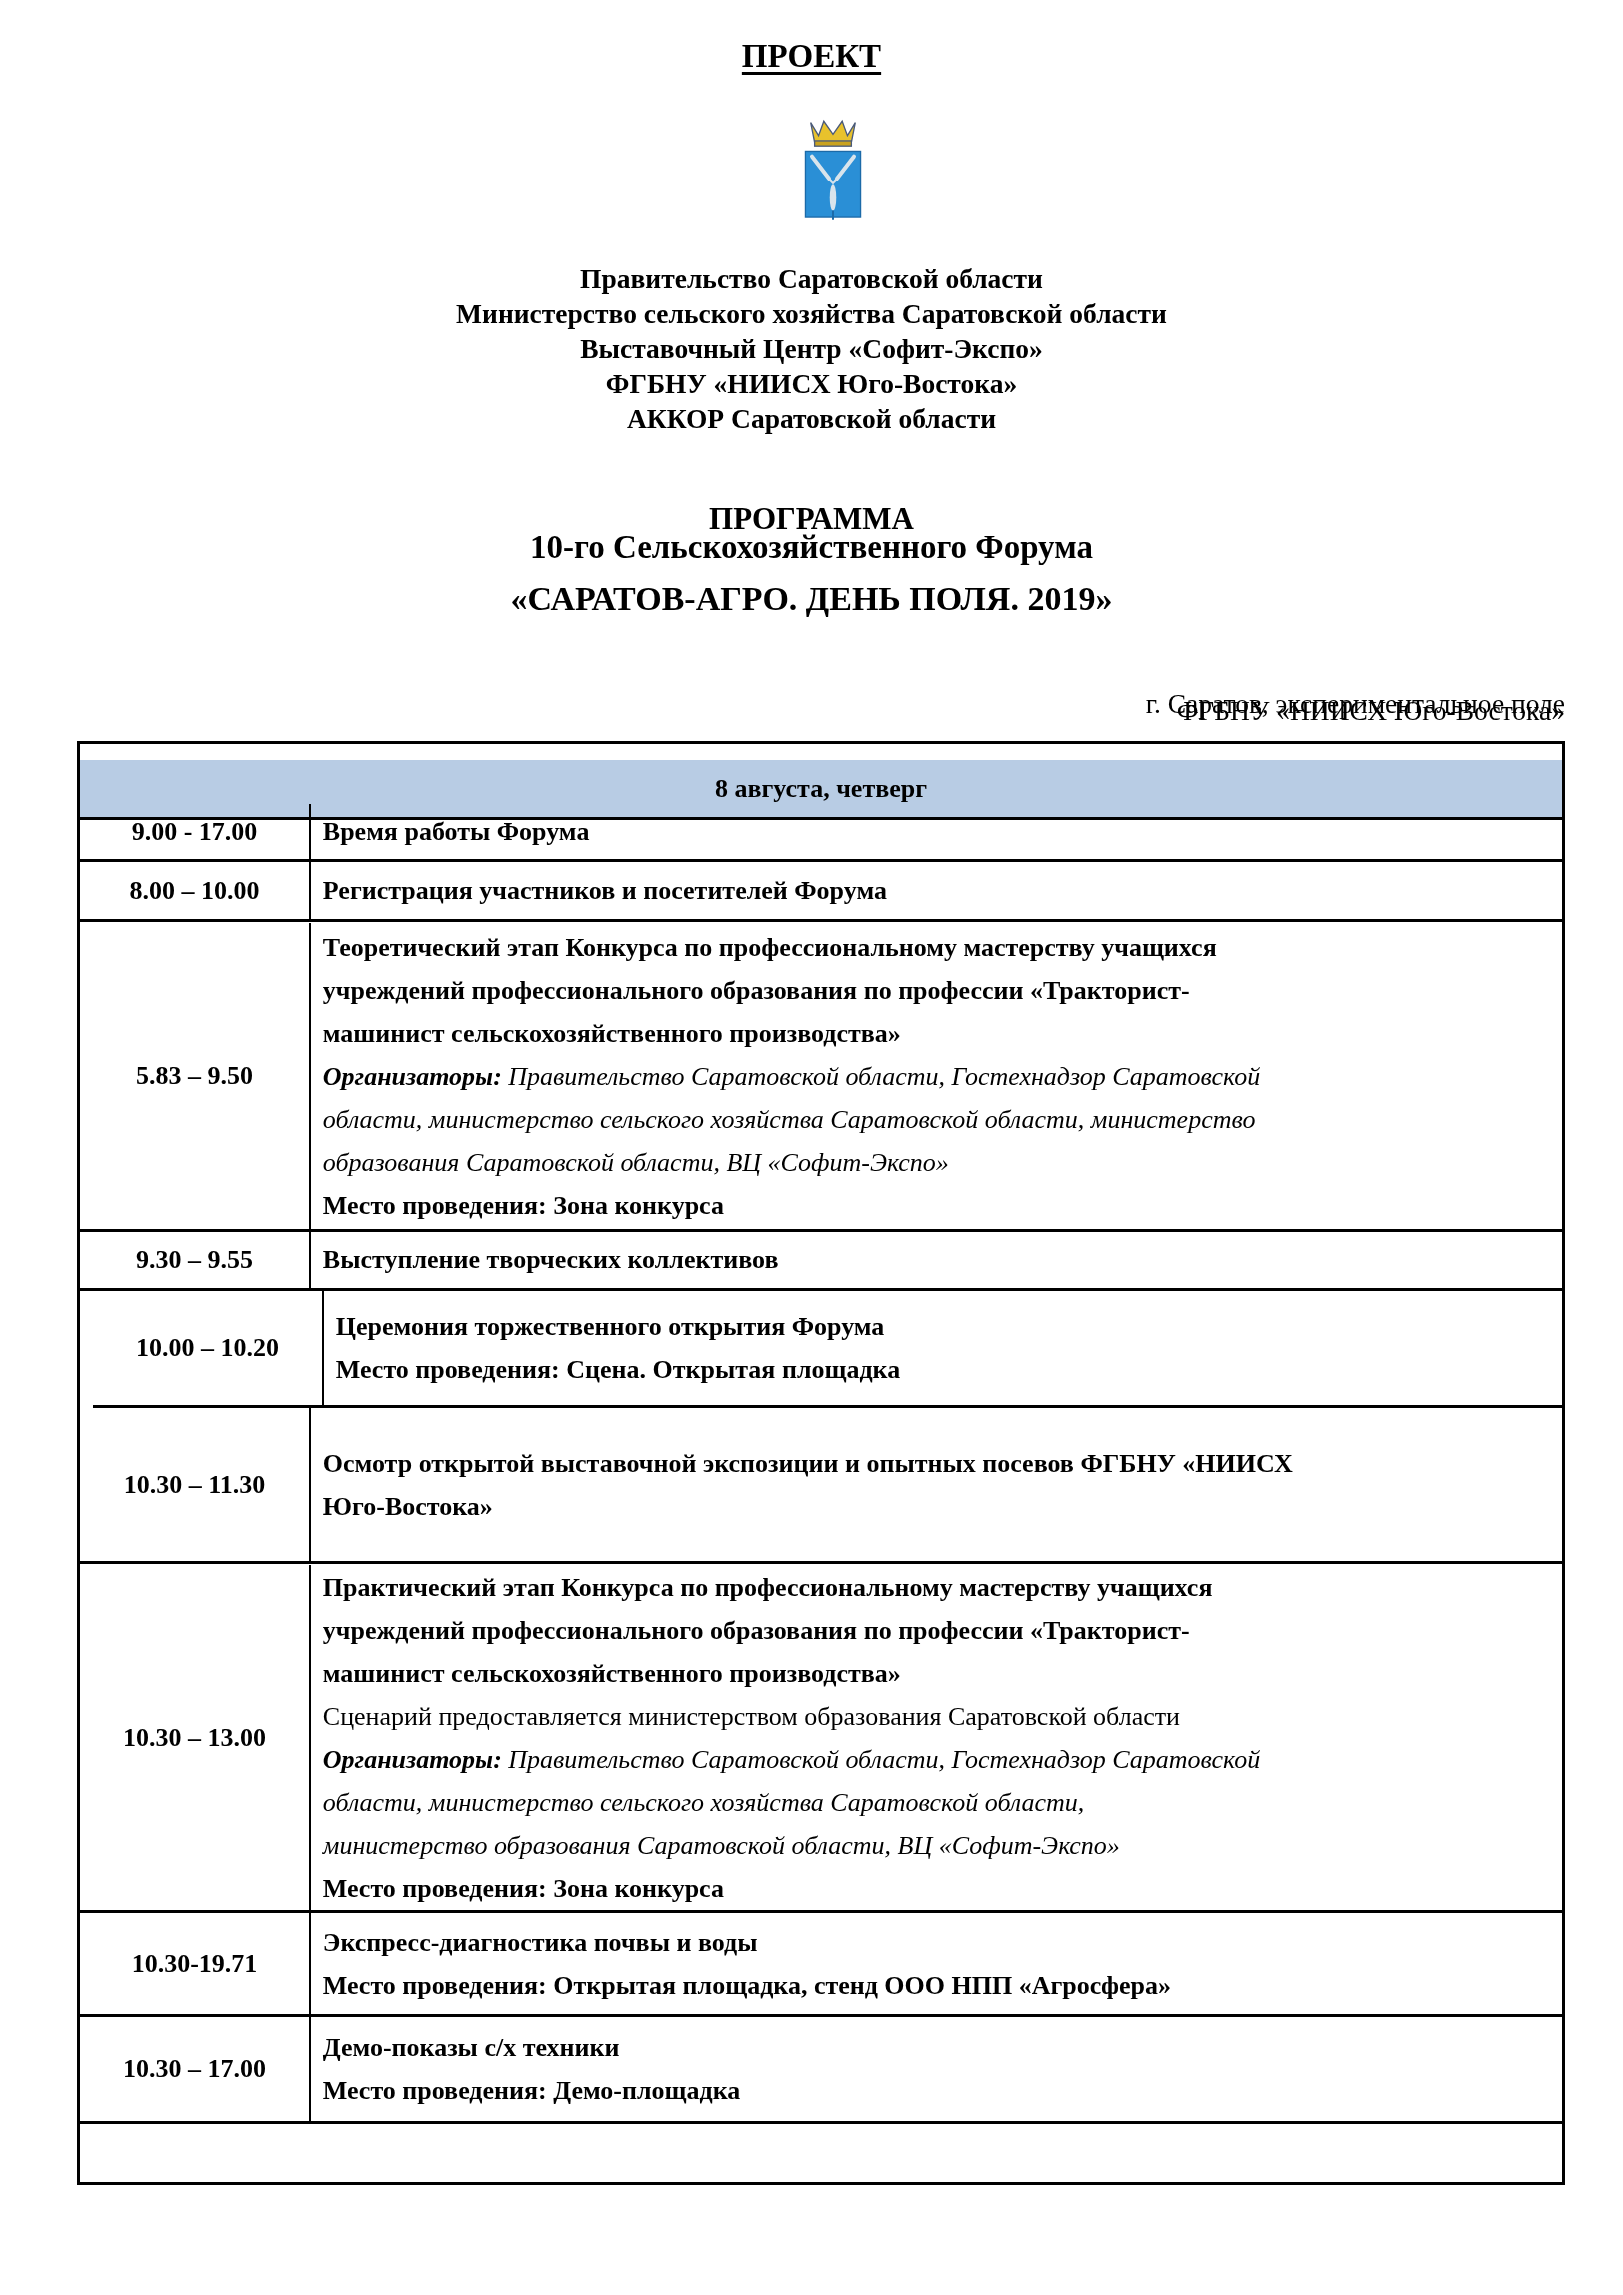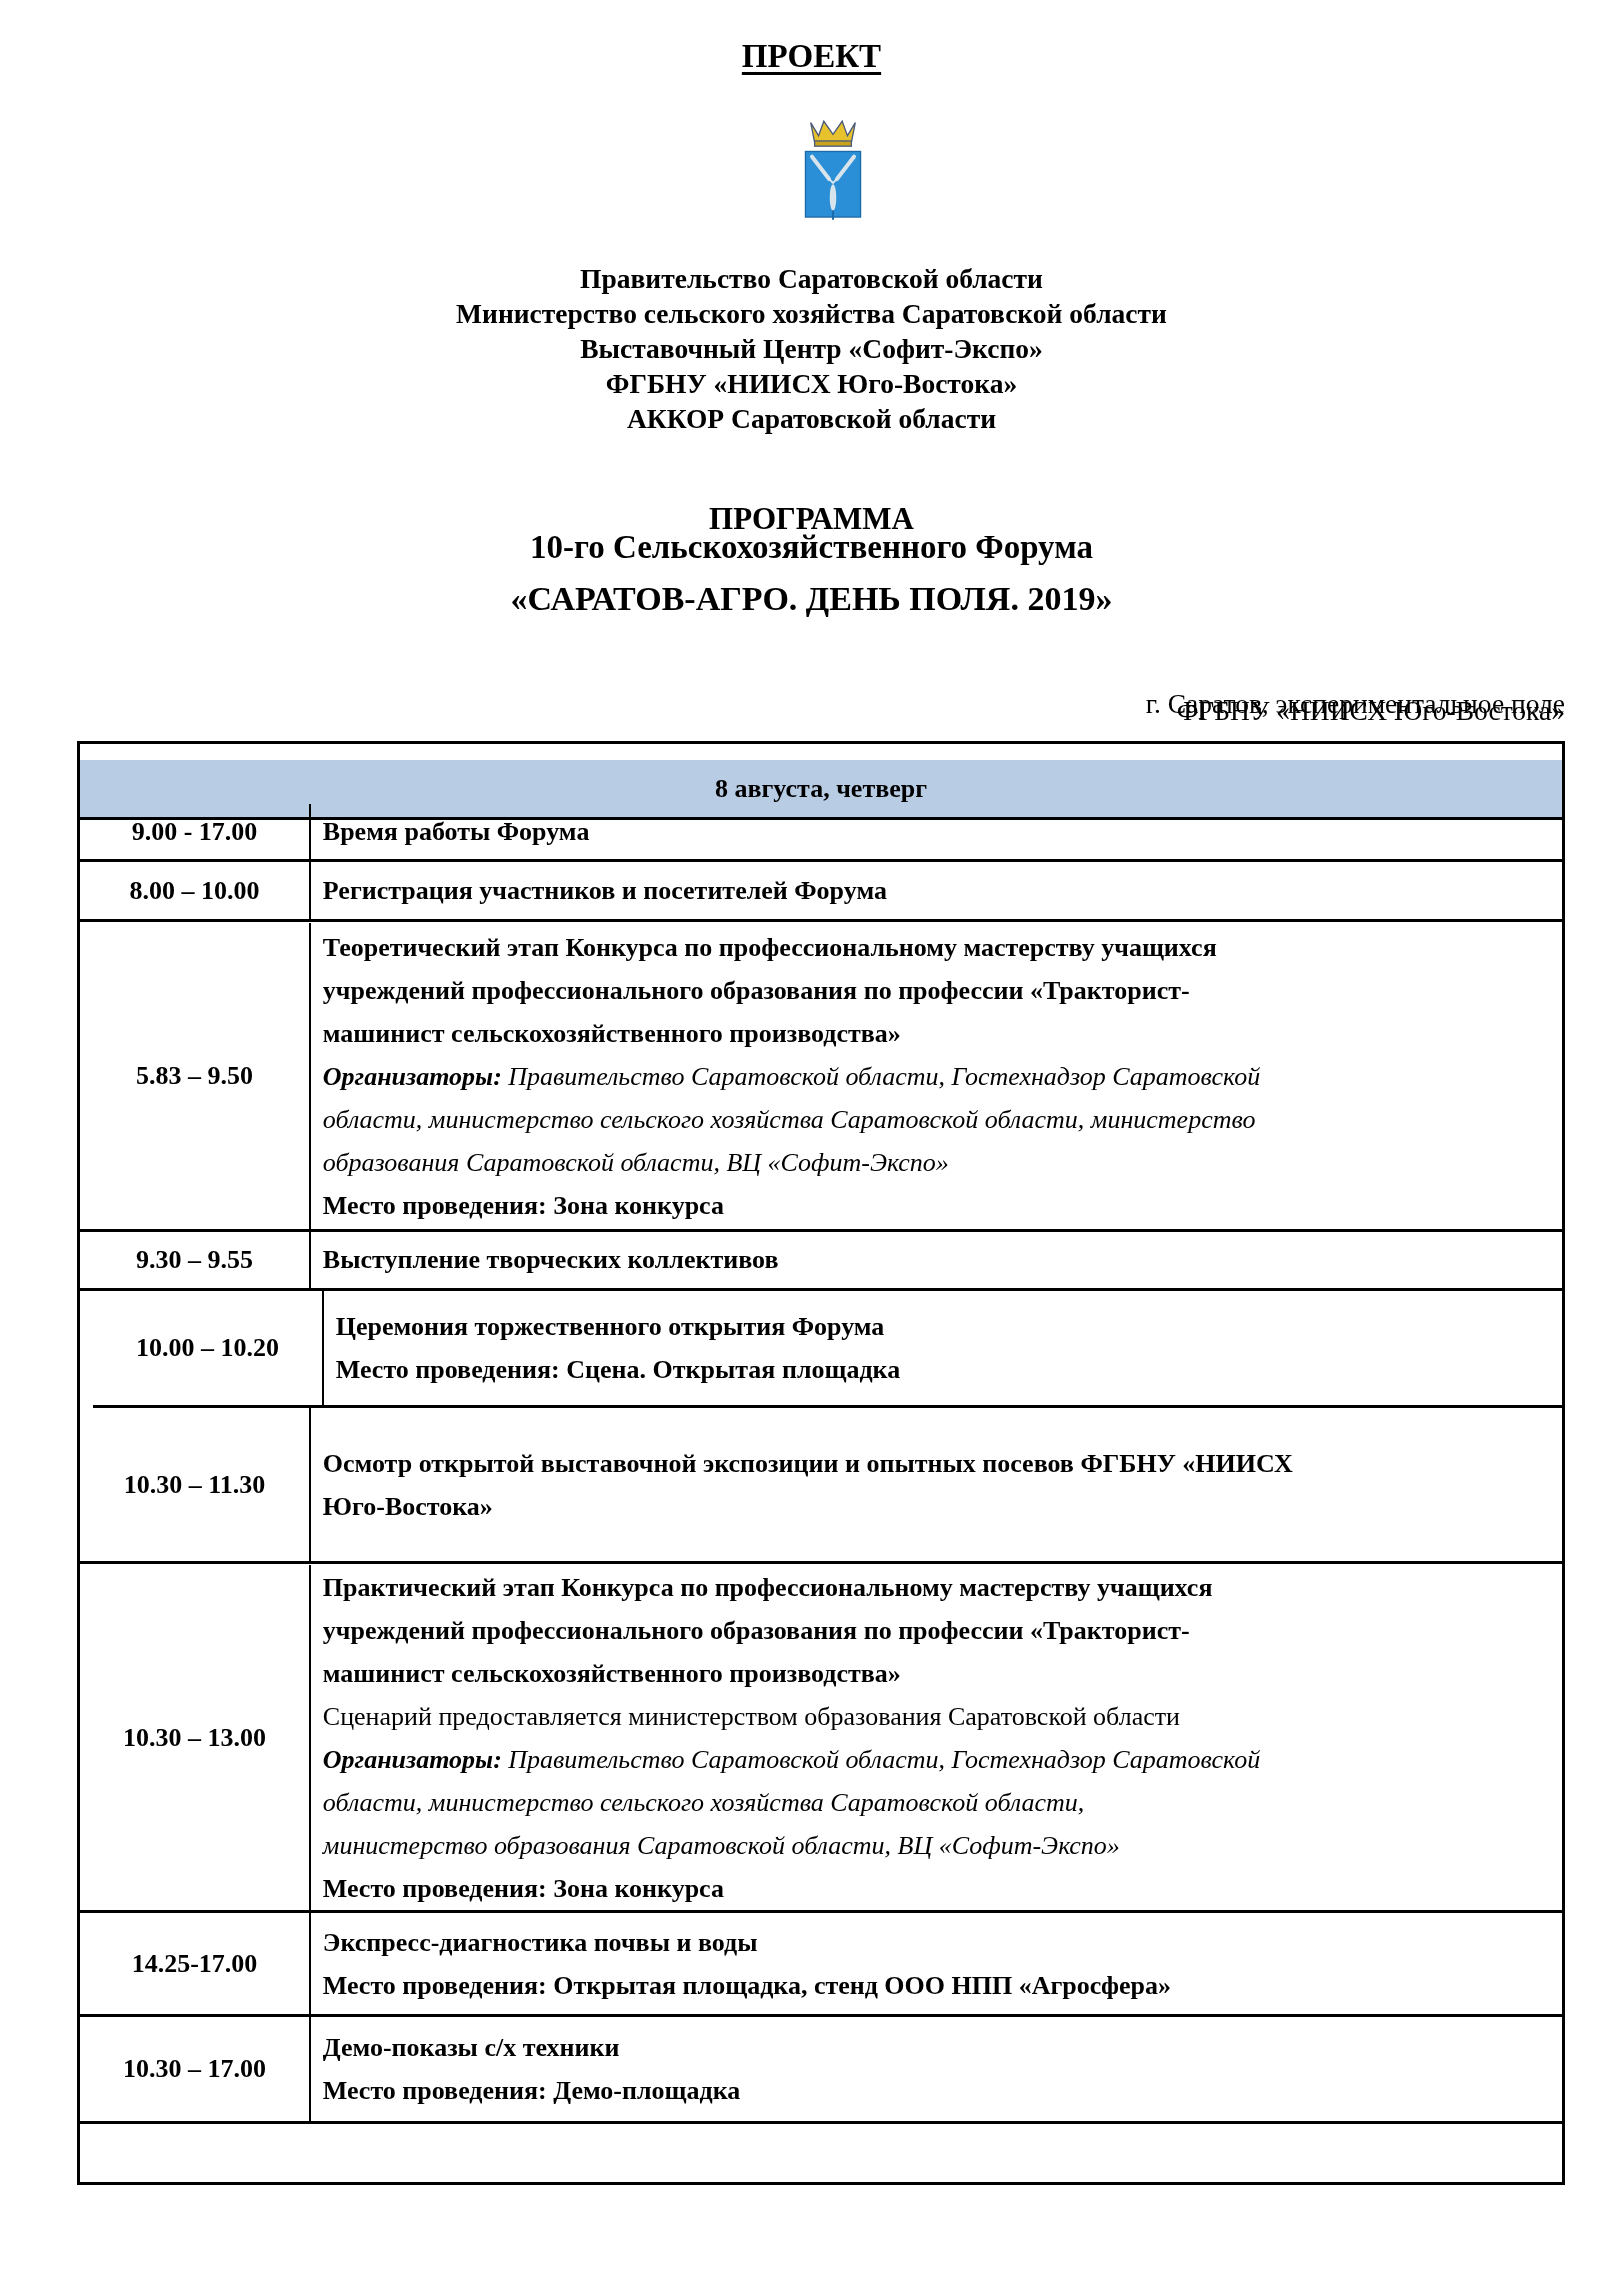--- a/index.html
+++ b/index.html
@@ -149,21 +149,21 @@
       <div class="b">машинист сельскохозяйственного производства»</div>
       <div>Сценарий предоставляется министерством образования Саратовской области</div>
       <div class="it"><span class="b">Организаторы:</span><span> Правительство Саратовской области, Гостехнадзор Саратовской</span></div>
       <div class="it">области, министерство сельского хозяйства Саратовской области,</div>
       <div class="it">министерство образования Саратовской области, ВЦ «Софит-Экспо»</div>
       <div class="b">Место проведения: Зона конкурса</div>
     </div>
   </div>
 
   <div class="row" style="top:1169px;height:104px;">
-    <div class="time">14.25-17.00</div>
+    <div class="time">10.30-19.71</div>
     <div class="desc">
       <div class="b">Экспресс-диагностика почвы и воды</div>
       <div class="b">Место проведения: Открытая площадка, стенд ООО НПП «Агросфера»</div>
     </div>
   </div>
 
   <div class="row" style="top:1273px;height:107px;">
     <div class="time">10.30 – 17.00</div>
     <div class="desc">
       <div class="b">Демо-показы с/х техники</div>

